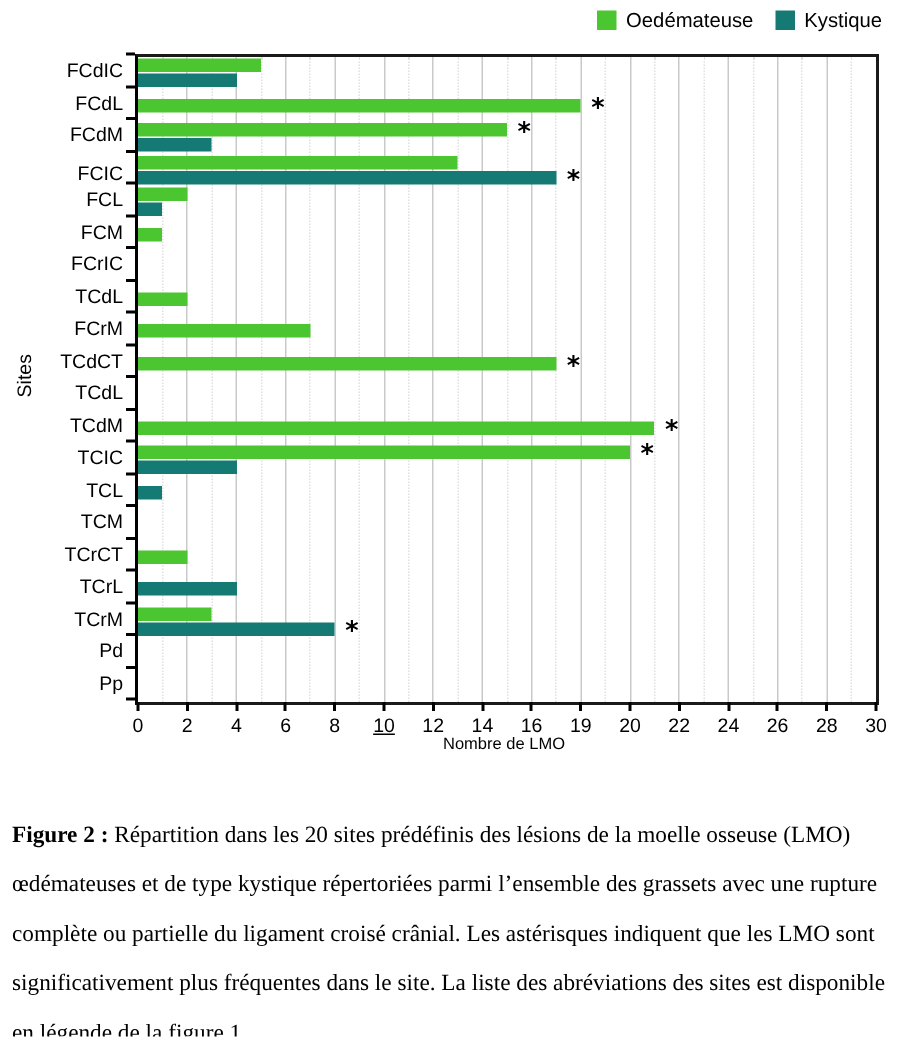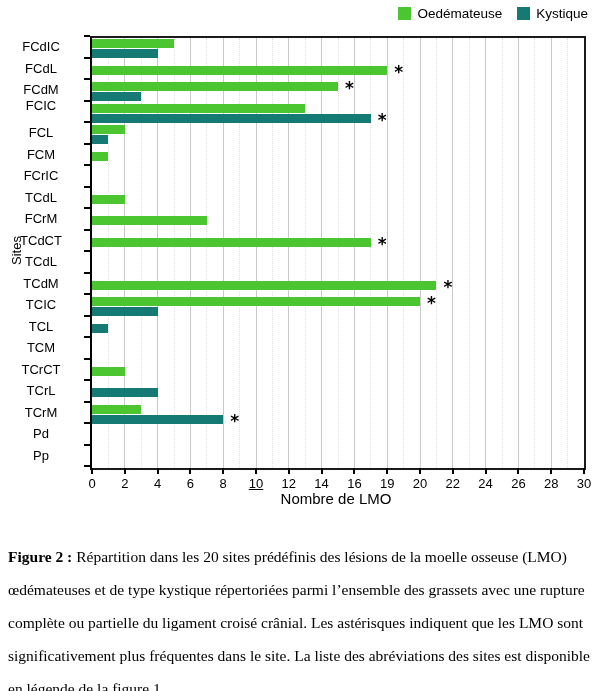--- a/index.html
+++ b/index.html
@@ -19,23 +19,23 @@
     border-bottom:2px solid #1a1a1a;border-left:2px solid #000;
     background:#fff;
   }
   .grid-solid{position:absolute;top:0;bottom:0;width:1px;background:#c9c9c9;}
   .grid-dot{position:absolute;top:0;bottom:0;width:0;border-left:1px dotted #e0e0e0;}
   .bar{position:absolute;left:0;height:9px;}
   .asterisk{position:absolute;font-size:17px;font-weight:bold;line-height:10px;font-family:"DejaVu Sans",sans-serif;}
   
   .ytick{position:absolute;width:6px;height:2px;background:#000;left:84px;}
   .xtick{position:absolute;width:2px;height:6px;background:#000;top:468px;}
-  .ylab{position:absolute;left:0;width:82px;text-align:center;font-size:13px;}
+  .ylab{position:absolute;left:0;width:82px;text-align:right;font-size:13px;}
   .xlab{position:absolute;width:30px;margin-left:-15px;text-align:center;font-size:13px;top:476px;}
-  .axis-title-x{position:absolute;left:90px;width:492px;top:490px;text-align:center;font-size:15px;}
+  .axis-title-x{position:absolute;left:90px;width:492px;top:490px;text-align:center;font-size:11px;}
   .axis-title-y{position:absolute;left:-6px;top:243px;width:44px;text-align:center;font-size:13px;transform:rotate(-90deg);}
   
   .caption{
     position:absolute;left:8px;top:524px;width:586px;
     font-family:"Liberation Serif",serif;font-size:15.5px;line-height:33px;
   }
 </style>
 </head>
 <body>
 
@@ -109,21 +109,21 @@
       <div class="bar" style="top: 328.75px; width: 32.8px; background: rgb(76, 198, 48);"></div>
       <div class="bar" style="top: 350.25px; width: 65.6px; background: rgb(20, 122, 115);"></div>
       <div class="bar" style="top: 366.75px; width: 49.2px; background: rgb(76, 198, 48);"></div>
       <div class="bar" style="top: 376.75px; width: 131.2px; background: rgb(20, 122, 115);"></div>
       <div class="asterisk" style="left: 138.2px; top: 377.75px;">*</div>
     </div>
   <div id="axes">
       <div class="ylab" style="top: 39.25px;">FCdIC</div>
       <div class="ylab" style="top: 60.75px;">FCdL</div>
       <div class="ylab" style="top: 82.25px;">FCdM</div>
-      <div class="ylab" style="top: 98px;">FCIC</div>
+      <div class="ylab" style="top: 108px;">FCIC</div>
       <div class="ylab" style="top: 125.25px;">FCL</div>
       <div class="ylab" style="top: 146.75px;">FCM</div>
       <div class="ylab" style="top: 168.25px;">FCrIC</div>
       <div class="ylab" style="top: 189.75px;">TCdL</div>
       <div class="ylab" style="top: 211.25px;">FCrM</div>
       <div class="ylab" style="top: 232.75px;">TCdCT</div>
       <div class="ylab" style="top: 254.25px;">TCdL</div>
       <div class="ylab" style="top: 275.75px;">TCdM</div>
       <div class="ylab" style="top: 297.25px;">TCIC</div>
       <div class="ylab" style="top: 318.75px;">TCL</div>

